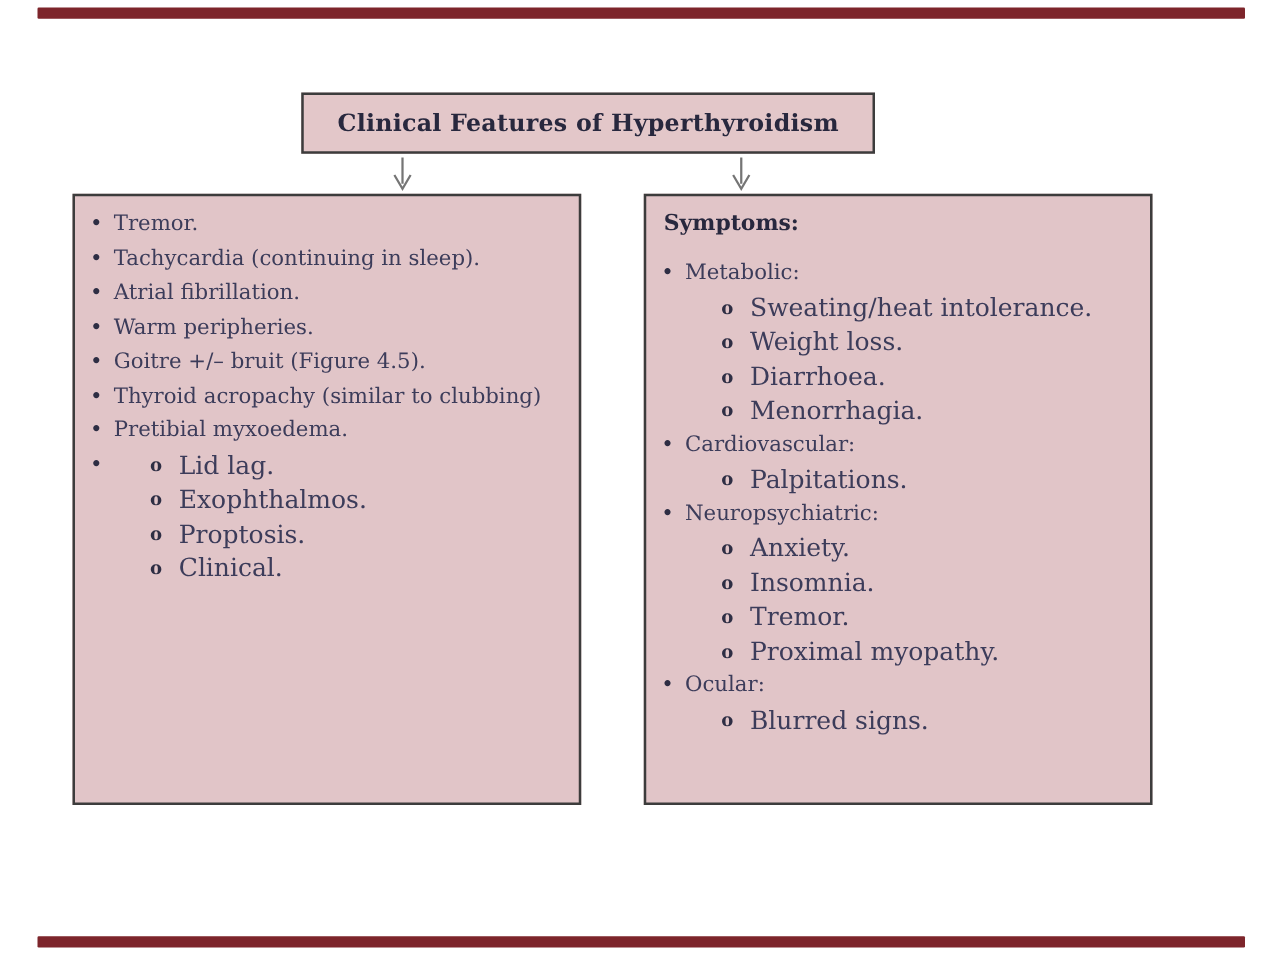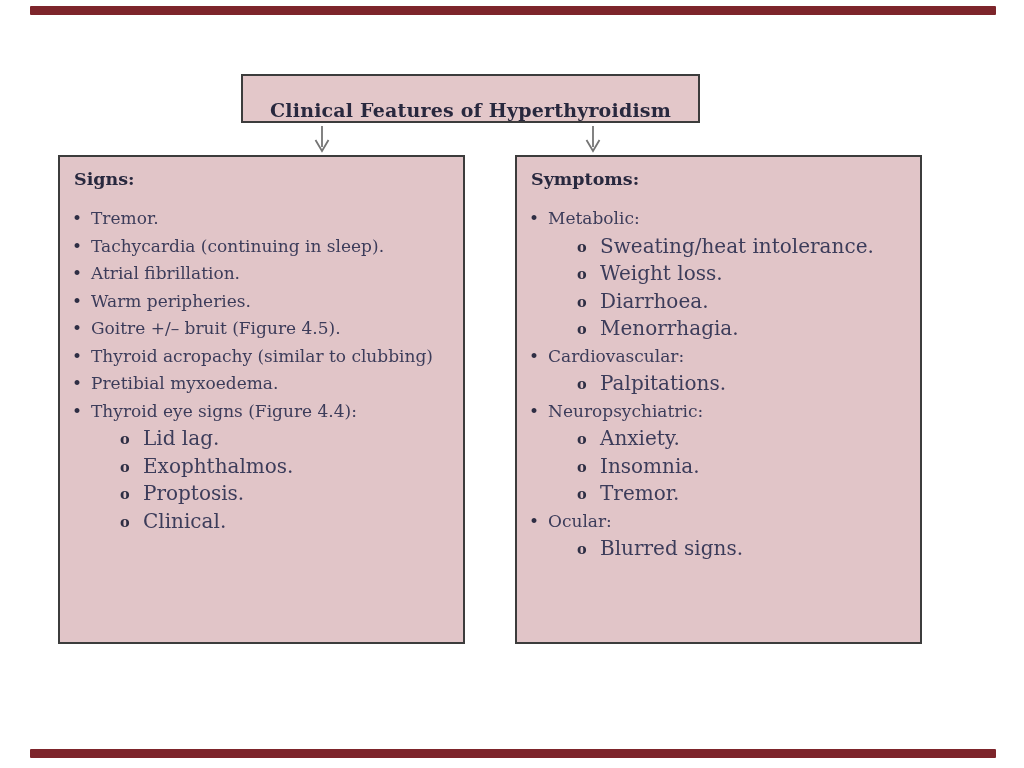--- a/index.html
+++ b/index.html
@@ -6,21 +6,21 @@
   .slide{
     position:relative;width:1024px;height:768px;background:#ffffff;overflow:hidden;
     font-family:"DejaVu Serif","Liberation Serif",serif;
   }
   .rule{position:absolute;left:30px;width:966px;height:9px;background:#7d252b;border-radius:1px;}
   .rule-top{top:6px;}
   .rule-bottom{top:749px;}
   .title-box{
     position:absolute;left:241px;top:74px;width:459px;height:49px;
     background:#e3c7c9;border:2px solid #3c3c3c;box-sizing:border-box;
-    display:flex;align-items:flex-end;justify-content:center;
+    display:flex;align-items:center;justify-content:center;
   }
   .title-text{
     font-weight:bold;font-size:19px;color:#28283e;letter-spacing:0.2px;white-space:nowrap;
   }
   .arrow-layer{position:absolute;left:0;top:0;width:1024px;height:768px;pointer-events:none;}
   .panel{
     position:absolute;top:155px;width:407px;height:489px;
     background:#e1c5c8;border:2px solid #3c3c3c;box-sizing:border-box;
     padding:9px 14px 0 14px;color:#3c3c5a;
   }
@@ -57,21 +57,20 @@
       <line x1="322" y1="126" x2="322" y2="147" stroke-width="1.8"></line>
       <path d="M315.5 140 L322 151 L328.5 140" stroke-width="1.8"></path>
     </g>
     <g stroke="#757575" fill="none">
       <line x1="593" y1="126" x2="593" y2="147" stroke-width="1.8"></line>
       <path d="M586.5 140 L593 151 L599.5 140" stroke-width="1.8"></path>
     </g>
   </svg>
 
   <div class="panel panel-signs">
-    <div class="panel-header">Signs:</div>
     <ul class="lvl1">
         <li class="li1">
           <span class="li1-text">Tremor.</span>
         </li>
         <li class="li1">
           <span class="li1-text">Tachycardia (continuing in sleep).</span>
         </li>
         <li class="li1">
           <span class="li1-text">Atrial fibrillation.</span>
         </li>
@@ -81,21 +80,20 @@
         <li class="li1">
           <span class="li1-text">Goitre +/– bruit (Figure 4.5).</span>
         </li>
         <li class="li1">
           <span class="li1-text">Thyroid acropachy (similar to clubbing)</span>
         </li>
         <li class="li1">
           <span class="li1-text">Pretibial myxoedema.</span>
         </li>
         <li class="li1">
-          <span class="li1-text">Thyroid eye signs (Figure 4.4):</span>
           <ul class="lvl2">
             <li class="li2">Lid lag.</li>
             <li class="li2">Exophthalmos.</li>
             <li class="li2">Proptosis.</li>
             <li class="li2">Clinical.</li>
           </ul>
         </li>
       </ul>
   </div>
 
@@ -116,20 +114,21 @@
           <ul class="lvl2">
             <li class="li2">Palpitations.</li>
           </ul>
         </li>
         <li class="li1">
           <span class="li1-text">Neuropsychiatric:</span>
           <ul class="lvl2">
             <li class="li2">Anxiety.</li>
             <li class="li2">Insomnia.</li>
             <li class="li2">Tremor.</li>
+            <li class="li2">Proximal myopathy.</li>
           </ul>
         </li>
         <li class="li1">
           <span class="li1-text">Ocular:</span>
           <ul class="lvl2">
             <li class="li2">Blurred signs.</li>
           </ul>
         </li>
       </ul>
   </div>

